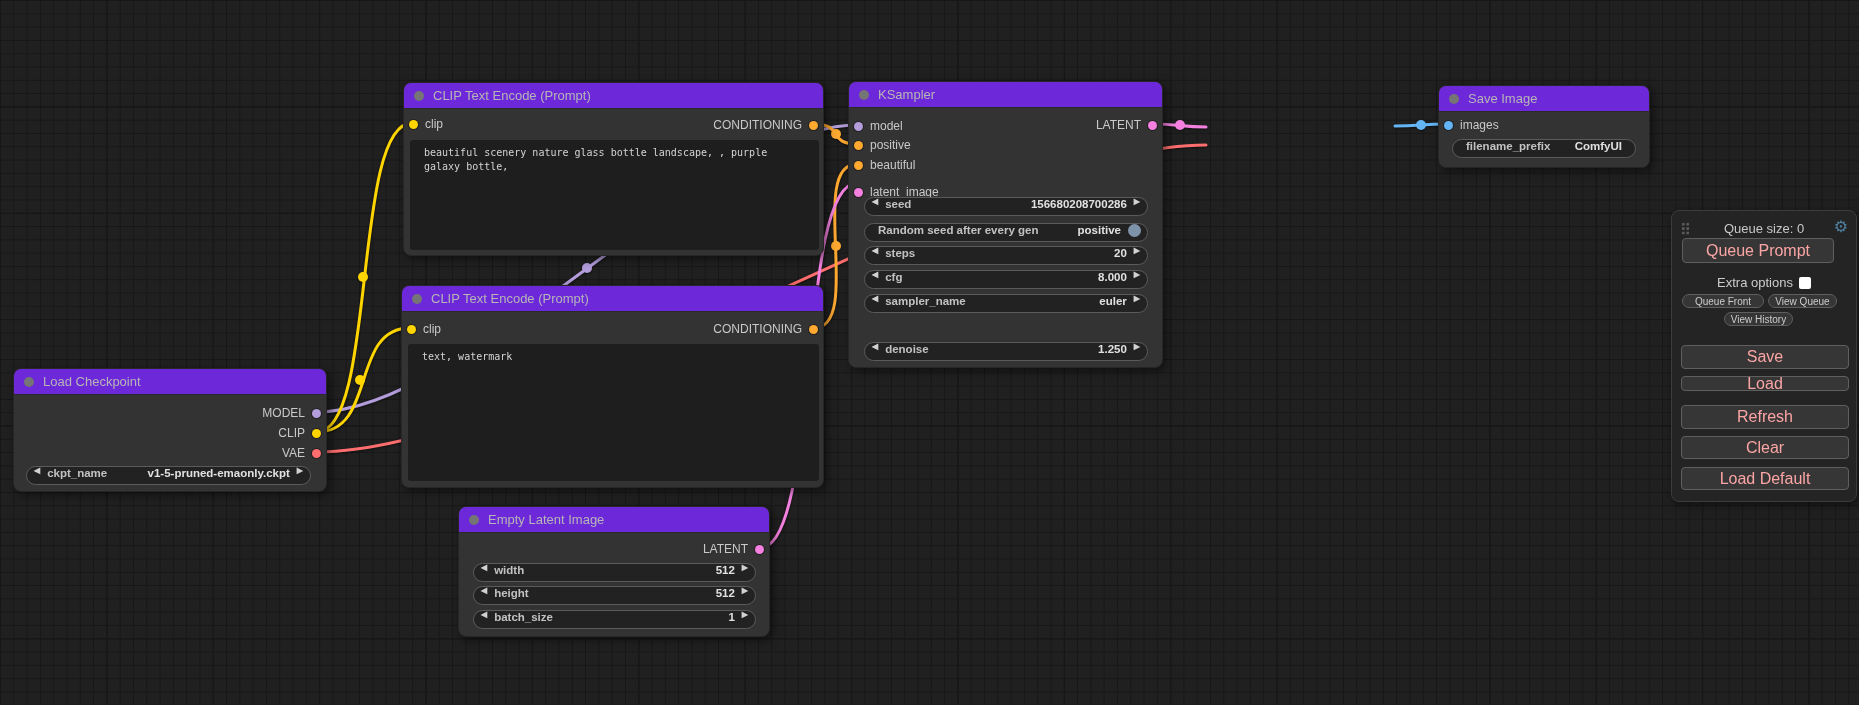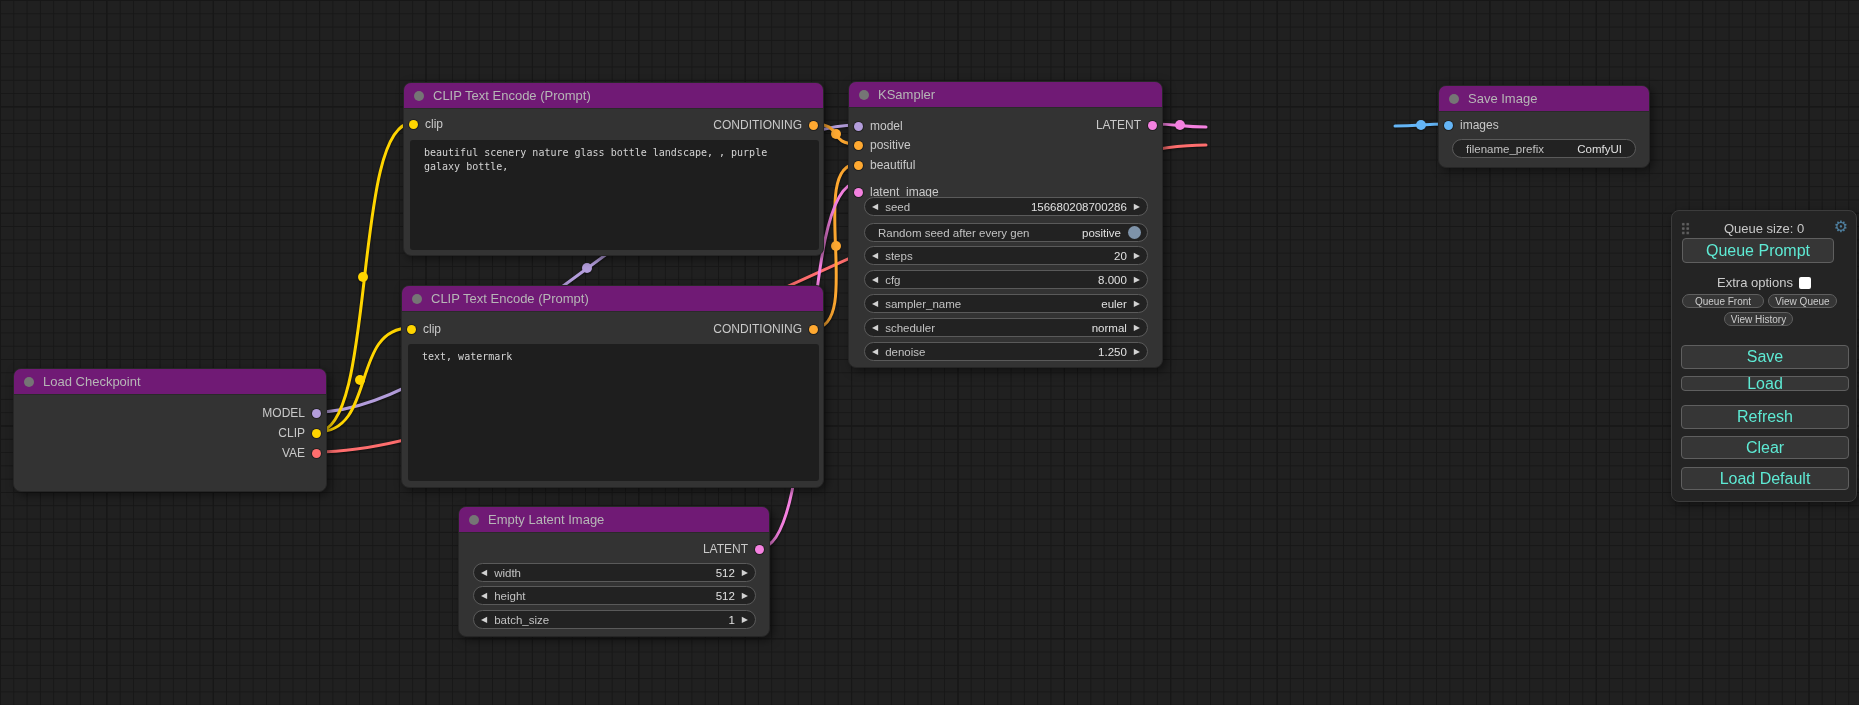--- a/index.html
+++ b/index.html
@@ -15,33 +15,33 @@
     background-size:13.3px 13.3px,13.3px 13.3px,106.4px 106.4px,106.4px 106.4px;
   }
   svg.wires{position:absolute;left:0;top:0;z-index:1;filter:drop-shadow(0 1px 1px rgba(0,0,0,.55));}
   svg.wires path{fill:none;stroke-width:3;stroke-linecap:round;}
 
   .node{
     position:absolute;z-index:2;background:#333333;border:1px solid #262626;
     border-radius:8px;box-shadow:3px 3px 10px rgba(0,0,0,.5);box-sizing:border-box;
   }
   .ntitle{
-    position:absolute;top:0;left:0;right:0;height:26px;background:#701a75;
+    position:absolute;top:0;left:0;right:0;height:26px;background:#6d28d9;
     border-radius:7px 7px 0 0;display:flex;align-items:center;gap:9px;
     padding-left:10px;font-size:13px;color:#b6b6b6;border-bottom:1px solid #2a2a2a;box-sizing:border-box;
   }
   .tdot{width:10px;height:10px;border-radius:50%;background:#757575;flex:0 0 auto;}
   .prow{position:absolute;height:18px;display:flex;align-items:center;gap:7px;font-size:12px;color:#c9c9c9;}
   .prow.in{left:5px;}
   .prow.out{right:5px;flex-direction:row-reverse;}
   .dot{width:9px;height:9px;border-radius:50%;background:#888;box-shadow:0 0 0 1px rgba(0,0,0,.35);flex:0 0 auto;}
 
   .widget{
     position:absolute;height:19px;background:#222222;border:1px solid #5a5a5a;border-radius:10px;
-    display:flex;align-items:center;box-sizing:border-box;font-size:11.5px;color:#c2c2c2;overflow:hidden;white-space:nowrap;
+    display:flex;align-items:flex-start;box-sizing:border-box;font-size:11.5px;color:#c2c2c2;overflow:hidden;white-space:nowrap;font-weight:bold;
   }
   .warr{font-size:8px;color:#d2d2d2;padding:0 7px;line-height:1;flex:0 0 auto;}
   .warr-l::before{content:"\25C0";}
   .warr-r::before{content:"\25B6";}
   .wvalue{margin-left:auto;color:#e0e0e0;}
   .widget.noarrow{padding:0 13px;}
   .toggle-dot{width:13px;height:13px;border-radius:50%;margin-left:7px;margin-right:-7px;flex:0 0 auto;}
 
   .prompt{
     position:absolute;background:#1e1e1e;border-radius:3px;
@@ -58,21 +58,21 @@
   .qhead{position:absolute;top:5px;left:0;right:0;height:24px;display:flex;align-items:center;}
   .qsize{flex:1;text-align:center;font-size:13px;color:#c8c8c8;}
   .drag-handle{
     position:absolute;left:9px;top:6px;width:9px;height:13px;
     background:radial-gradient(circle,#606060 1.2px,transparent 1.4px);
     background-size:4.5px 4.4px;
   }
   .gear{position:absolute;right:8px;top:3px;font-size:16px;line-height:1;cursor:pointer;}
   .qbtn{
     position:absolute;background:#363636;border:1px solid #5f5f5f;border-radius:4px;
-    color:#5eead4;display:flex;align-items:center;justify-content:center;box-sizing:border-box;
+    color:#fca5a5;display:flex;align-items:center;justify-content:center;box-sizing:border-box;
     font-family:"Liberation Sans",sans-serif;
   }
   .qbtn.big{left:9px;width:168px;height:24px;font-size:16px;}
   .qbtn.small{height:14px;font-size:10px;border-radius:7px;color:#cccccc;}
   .extra{position:absolute;top:64px;left:0;right:0;display:flex;align-items:center;justify-content:center;gap:6px;font-size:13px;color:#cccccc;}
   .checkbox{width:12px;height:12px;background:#ffffff;border-radius:2px;}
 </style>
 </head>
 <body>
 
@@ -108,20 +108,26 @@
       <span>MODEL</span>
     </div>
     <div class="prow out" style="top:55px">
       <span class="dot" style="background: rgb(255, 213, 0);"></span>
       <span>CLIP</span>
     </div>
     <div class="prow out" style="top:75px">
       <span class="dot" style="background: rgb(255, 110, 110);"></span>
       <span>VAE</span>
     </div>
+    <div class="widget" style="left:12px;top:97px;width:285px">
+      <span class="warr warr-l"></span>
+      <span>ckpt_name</span>
+      <span class="wvalue">v1-5-pruned-emaonly.ckpt</span>
+      <span class="warr warr-r"></span>
+    </div>
   </div>
 
   <div class="node" style="left:403px;top:82px;width:421px;height:174px">
     <div class="ntitle">
       <span class="tdot"></span>
       <span>CLIP Text Encode (Prompt)</span>
     </div>
     <div class="prow in" style="top:32px">
       <span class="dot" style="background: rgb(255, 213, 0);"></span>
       <span>clip</span>
@@ -195,26 +201,20 @@
     <div class="widget" style="left:15px;top:188px;width:284px">
       <span class="warr warr-l"></span>
       <span>cfg</span>
       <span class="wvalue">8.000</span>
       <span class="warr warr-r"></span>
     </div>
     <div class="widget" style="left:15px;top:212px;width:284px">
       <span class="warr warr-l"></span>
       <span>sampler_name</span>
       <span class="wvalue">euler</span>
-      <span class="warr warr-r"></span>
-    </div>
-    <div class="widget" style="left:15px;top:236px;width:284px">
-      <span class="warr warr-l"></span>
-      <span>scheduler</span>
-      <span class="wvalue">normal</span>
       <span class="warr warr-r"></span>
     </div>
     <div class="widget" style="left:15px;top:260px;width:284px">
       <span class="warr warr-l"></span>
       <span>denoise</span>
       <span class="wvalue">1.250</span>
       <span class="warr warr-r"></span>
     </div>
   </div>
 

